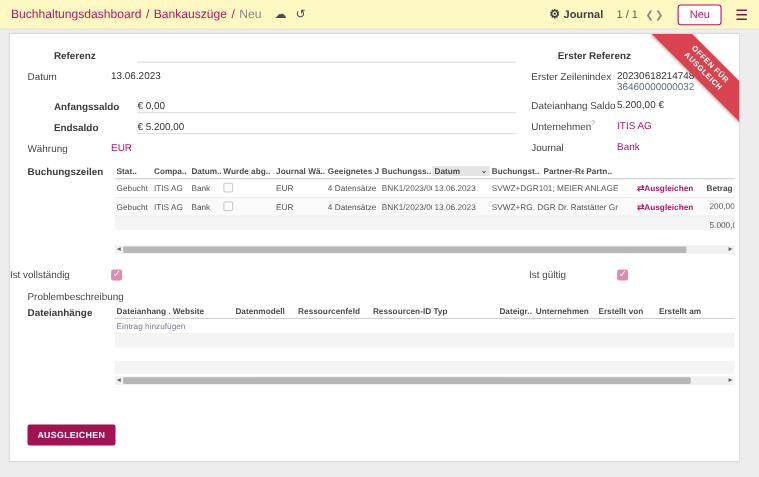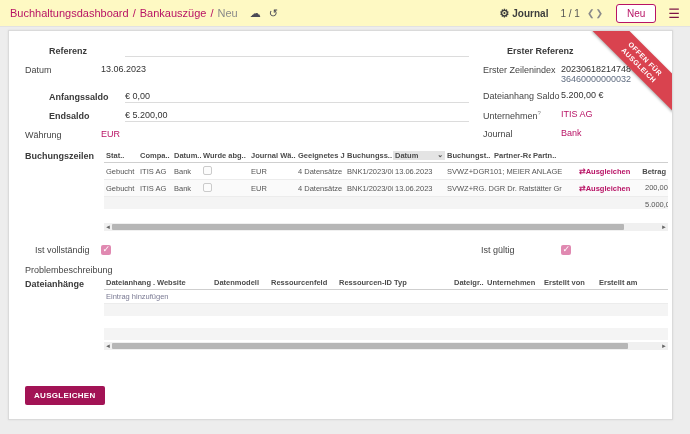--- a/index.html
+++ b/index.html
@@ -76,21 +76,21 @@
   .cb.checked::after { content:"✓"; position:absolute; left:1.5px; top:-1.5px; color:#fff; font-size:9px; }
 
   
   .hscroll { height:8px; background:#f0f0f0; position:relative; margin-top:2px; }
   .hs-thumb { position:absolute; top:1px; height:6px; background:#b6b6b6; border-radius:1px; }
   .hs-arrow { position:absolute; top:0; font-size:6px; color:#666; line-height:8px; }
   .hs-arrow.left { left:1px; } .hs-arrow.right { right:1px; }
 
   
   .flags { position:relative; height:15px; margin-top:13px; font-size:9px; color:#454545; }
-  .fl-l1 { position:absolute; left:26px; top:1px; }
+  .fl-l1 { position:absolute; left:0; top:1px; }
   .fl-cb1 { position:absolute; left:92px; top:1px; }
   .fl-l2 { position:absolute; left:472px; top:1px; }
   .fl-cb2 { position:absolute; left:552px; top:1px; }
   .problem-row { padding:6px 16px 0 16px; font-size:9px; color:#454545; height:17px; }
 
   
   .a-head { display:flex; align-items:center; height:14px; border-bottom:1px solid #cfcfcf;
             color:#4c4c4c; font-weight:bold; }
   .a1{width:51px;flex:0 0 51px;} .a2{width:57px;flex:0 0 57px;} .a3{width:57px;flex:0 0 57px;}
   .a4{width:68px;flex:0 0 68px;} .a5{width:55px;flex:0 0 55px;} .a6{width:60px;flex:0 0 60px;}

